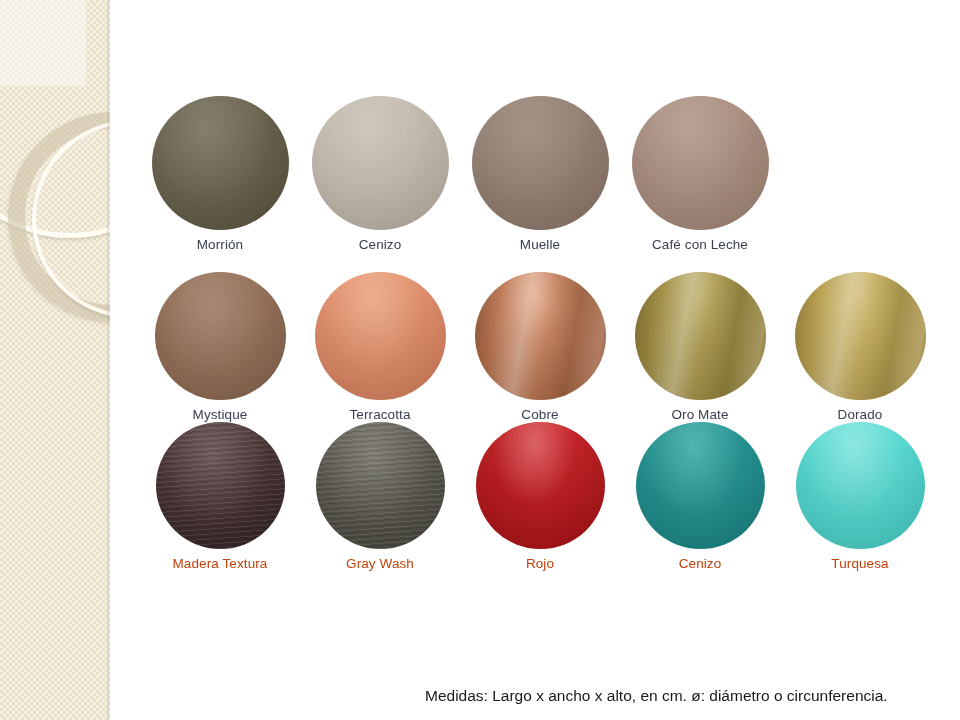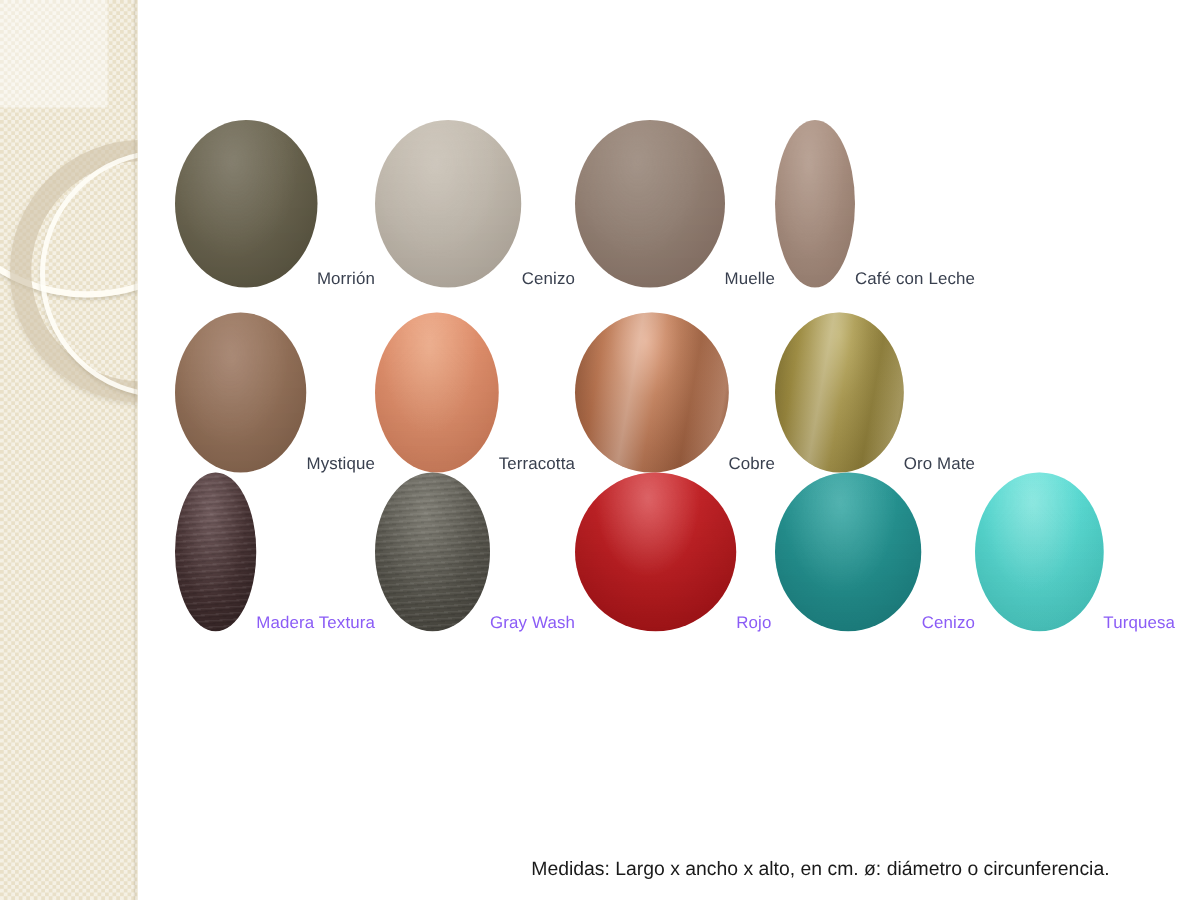--- a/index.html
+++ b/index.html
@@ -93,40 +93,40 @@
     width: 800px;
   }
   .swatch-row {
     display: flex;
     justify-content: flex-start;
   }
   .swatch-cell {
     width: 160px;
     margin-right: 0;
     display: flex;
-    flex-direction: row;
-    align-items: flex-end;
+    flex-direction: column;
+    align-items: center;
   }
   .swatch-circle {
     border-radius: 50%;
     position: relative;
     overflow: hidden;
   }
   .row1 .swatch-circle { width: 137px; height: 134px; }
   .row2 .swatch-circle { width: 131px; height: 128px; }
   .row3 .swatch-circle { width: 129px; height: 127px; }
   .swatch-label {
     margin-top: 7px;
     font-size: 13.5px;
     color: #39404f;
     letter-spacing: 0.1px;
     white-space: nowrap;
     text-align: center;
   }
-  .row3 .swatch-label { color: #8b5cf6; }
+  .row3 .swatch-label { color: #c2410c; }
   .row1 { margin-bottom: 20px; }
   .row2 { }
 
   
   .sheen {
     position: absolute;
     inset: 0;
     border-radius: 50%;
   }
 
@@ -202,20 +202,26 @@
             <div class="sheen" style="background: linear-gradient(100deg, rgba(0, 0, 0, 0.16) 0%, rgba(255, 255, 255, 0) 18%, rgba(255, 255, 255, 0.3) 38%, rgba(255, 255, 255, 0.05) 52%, rgba(0, 0, 0, 0.1) 72%, rgba(255, 255, 255, 0.18) 90%, rgba(0, 0, 0, 0.14) 100%);"></div>
           </div>
         <div class="swatch-label">Cobre</div>
       </div>
       <div class="swatch-cell">
         <div class="swatch-circle" style="background: radial-gradient(at 50% 14%, rgb(185, 170, 98) 0%, rgb(163, 146, 73) 34%, rgb(148, 131, 60) 66%, rgb(133, 116, 53) 100%);">
             <div class="sheen" style="background: linear-gradient(100deg, rgba(0, 0, 0, 0.16) 0%, rgba(255, 255, 255, 0) 18%, rgba(255, 255, 255, 0.3) 38%, rgba(255, 255, 255, 0.05) 52%, rgba(0, 0, 0, 0.1) 72%, rgba(255, 255, 255, 0.18) 90%, rgba(0, 0, 0, 0.14) 100%);"></div>
           </div>
         <div class="swatch-label">Oro Mate</div>
       </div>
+      <div class="swatch-cell">
+        <div class="swatch-circle" style="background: radial-gradient(at 50% 14%, rgb(208, 187, 118) 0%, rgb(189, 167, 87) 32%, rgb(171, 148, 73) 66%, rgb(151, 128, 61) 100%);">
+            <div class="sheen" style="background: linear-gradient(100deg, rgba(0, 0, 0, 0.16) 0%, rgba(255, 255, 255, 0) 18%, rgba(255, 255, 255, 0.3) 38%, rgba(255, 255, 255, 0.05) 52%, rgba(0, 0, 0, 0.1) 72%, rgba(255, 255, 255, 0.18) 90%, rgba(0, 0, 0, 0.14) 100%);"></div>
+          </div>
+        <div class="swatch-label">Dorado</div>
+      </div>
     </div>
 
     <div class="swatch-row row3">
       <div class="swatch-cell">
         <div class="swatch-circle" style="background: radial-gradient(at 42% 26%, rgb(92, 66, 68) 0%, rgb(74, 52, 53) 48%, rgb(58, 40, 41) 84%, rgb(47, 32, 33) 100%);">
             <div class="sheen" style="background: repeating-linear-gradient(176deg, rgba(255, 255, 255, 0.086) 0px, rgba(255, 255, 255, 0.086) 1px, rgba(0, 0, 0, 0) 1px, rgba(0, 0, 0, 0) 2px, rgba(0, 0, 0, 0.11) 2px, rgba(0, 0, 0, 0.11) 3px, rgba(0, 0, 0, 0) 3px, rgba(0, 0, 0, 0) 5px), radial-gradient(at 44% 24%, rgba(255, 255, 255, 0.13) 0%, rgba(255, 255, 255, 0) 55%), linear-gradient(rgba(255, 255, 255, 0.03) 0%, rgba(0, 0, 0, 0.16) 100%);"></div>
           </div>
         <div class="swatch-label">Madera Textura</div>
       </div>
       <div class="swatch-cell">

